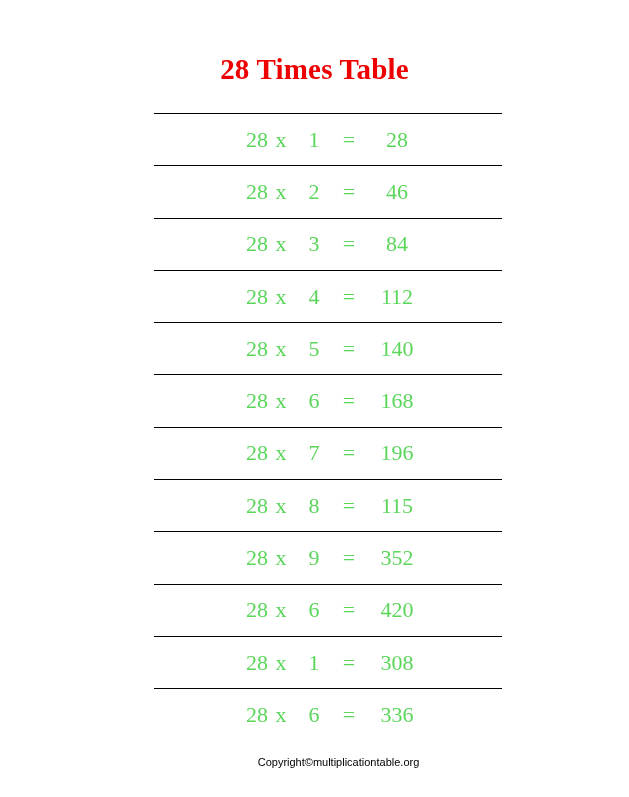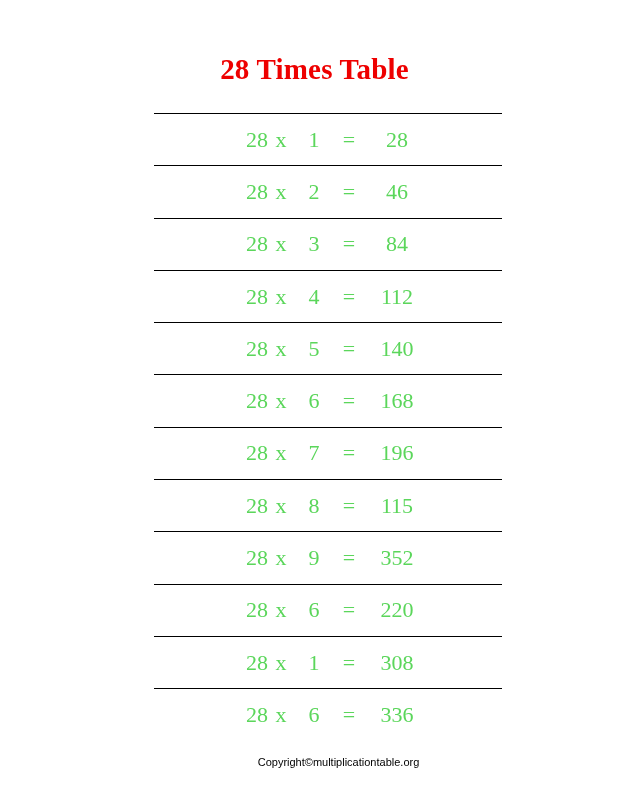--- a/index.html
+++ b/index.html
@@ -165,21 +165,21 @@
             <td class="c-eq">=</td>
             <td class="c-result">352</td>
             <td class="c-pad-r"></td>
           </tr>
           <tr>
             <td class="c-pad-l"></td>
             <td class="c-base">28</td>
             <td class="c-op">x</td>
             <td class="c-mult">6</td>
             <td class="c-eq">=</td>
-            <td class="c-result">220</td>
+            <td class="c-result">420</td>
             <td class="c-pad-r"></td>
           </tr>
           <tr>
             <td class="c-pad-l"></td>
             <td class="c-base">28</td>
             <td class="c-op">x</td>
             <td class="c-mult">1</td>
             <td class="c-eq">=</td>
             <td class="c-result">308</td>
             <td class="c-pad-r"></td>

